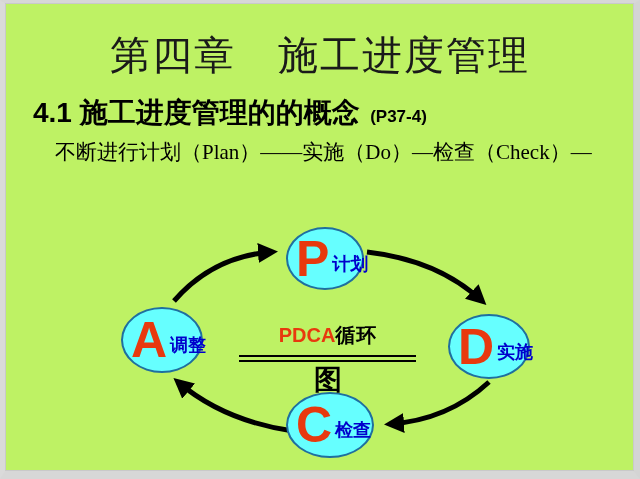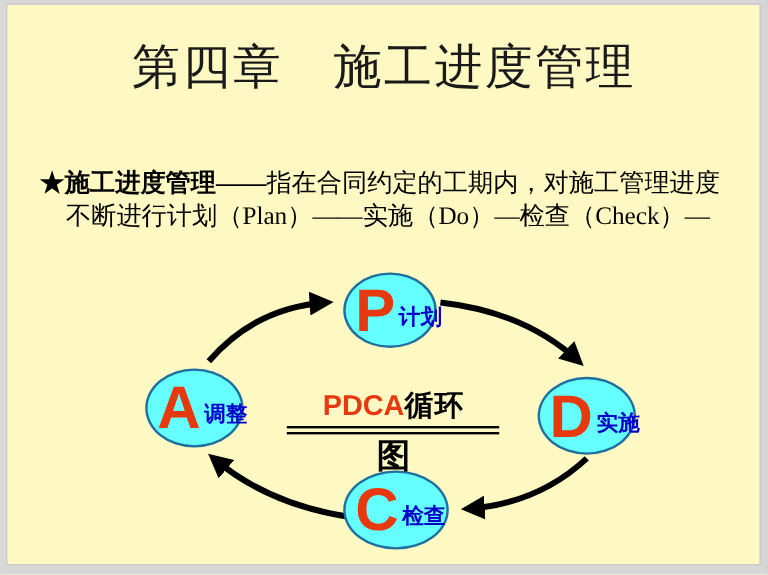--- a/index.html
+++ b/index.html
@@ -1,16 +1,16 @@
 <!DOCTYPE html>
 <html><head>
 <meta charset="utf-8">
 <style>
   html,body{margin:0;padding:0;background:#efefef;}
-  .stage{position:relative;width:640px;height:479px;overflow:hidden;background:#fef9c3;
+  .stage{position:relative;width:640px;height:479px;overflow:hidden;background:#bef264;
          font-family:"Liberation Sans",sans-serif;}
   .frame{position:absolute;inset:0;border-top:4px solid #d7d7d7;border-left:6px solid #dadada;
          border-right:7px solid #d4d4d4;border-bottom:9px solid #d7d7d7;box-sizing:border-box;
          pointer-events:none;}
   .frame-inner{position:absolute;inset:3px 6px 8px 5px;border:1px solid #c9c9c9;pointer-events:none;}
 
   .slide-title{position:absolute;left:0;top:28px;width:640px;text-align:center;
                font-family:"Liberation Serif","DejaVu Serif",serif;font-size:40px;color:#1a1a1a;
                letter-spacing:2px;white-space:pre;}
 
@@ -31,40 +31,41 @@
   .node .letter{font-family:"Liberation Sans",sans-serif;font-weight:900;font-size:50px;
                 color:#e8390e;line-height:1;padding-left:8px;}
   .node .label{font-size:18px;font-weight:bold;color:#0000cc;
                margin-left:3px;margin-top:10px;}
   .node-p{left:286px;top:227px;width:78px;height:63px;}
   .node-d{left:448px;top:314px;width:82px;height:65px;}
   .node-c{left:286px;top:392px;width:88px;height:66px;}
   .node-a{left:121px;top:307px;width:82px;height:66px;}
 
   .center-title{position:absolute;left:240px;top:322px;width:176px;text-align:center;
-                font-size:24px;font-weight:bold;color:#000;letter-spacing:1px;}
+                font-size:20px;font-weight:bold;color:#000;letter-spacing:1px;}
   .center-title .accent{color:#e8390e;letter-spacing:0;}
   .rule{position:absolute;left:239px;width:177px;height:2px;background:#000;}
   .rule-top{top:355px;}
   .rule-bottom{top:360px;}
   .center-title2{position:absolute;left:240px;top:361px;width:176px;text-align:center;
                  font-size:28px;font-weight:bold;color:#000;}
 </style>
 </head>
 <body>
 
 <div class="stage">
 
   <div class="slide-title">第四章　施工进度管理</div>
 
+  <div class="section-heading">
+    <span class="main">4.1 施工进度管理的的概念</span>
+    <span class="ref">(P37-4)</span>
+  </div>
 
   <div class="para">
-    <div>
-      <span class="lead">★施工进度管理——</span><span>指在合同约定的工期内，对施工管理进度</span>
-    </div>
     <div class="indent">不断进行计划（Plan）——实施（Do）—检查（Check）—</div>
   </div>
 
   <div class="diagram">
 
     <svg class="arrows" viewBox="0 0 640 479" xmlns="http://www.w3.org/2000/svg">
       <defs>
         <marker id="ah" viewBox="0 0 10 10" refX="7" refY="5" markerWidth="4" markerHeight="4" orient="auto-start-reverse">
           <path d="M0,0 L10,5 L0,10 z" fill="#000000"></path>
         </marker>

